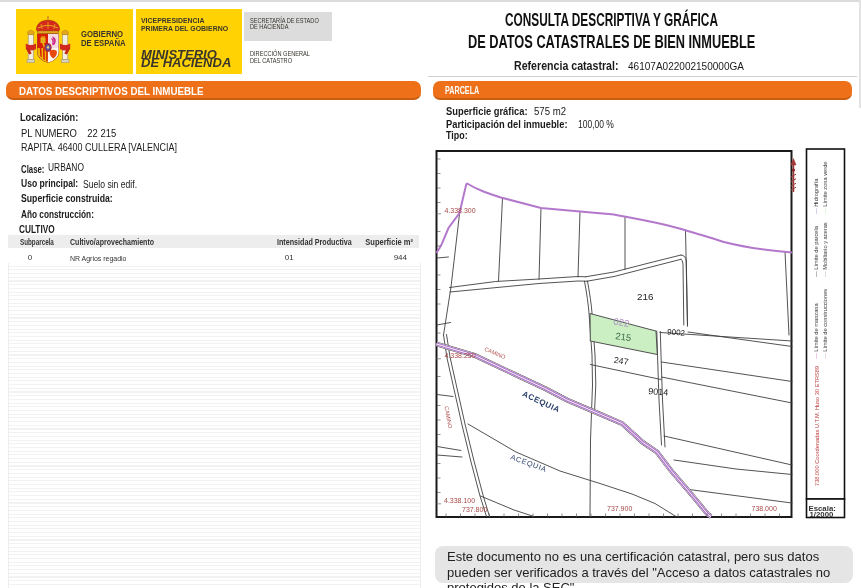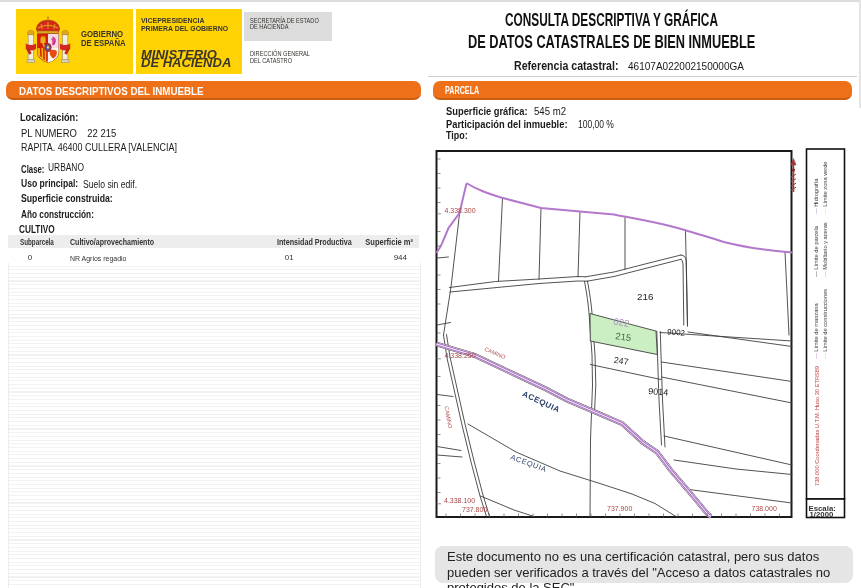--- a/index.html
+++ b/index.html
@@ -112,21 +112,21 @@
 <div class="abs sx" style="left:70.4px;top:253.5px;font-size:8px;color:#333;transform:scaleX(0.87);">NR Agrios regadio</div>
 <div class="abs" style="left:284.7px;top:253px;font-size:8px;color:#333;">01</div>
 <div class="abs" style="left:327px;top:253px;width:80px;text-align:right;font-size:8px;color:#333;">944</div>
 
 <div class="abs" style="left:8px;top:263px;width:411px;height:325px;background:repeating-linear-gradient(to bottom,#ffffff 0px,#ffffff 2.6px,#f2f2f2 2.6px,#f2f2f2 3.7px);border-left:1px solid #ededed;border-right:1px solid #ededed;"></div>
 
 <div class="abs" style="left:433px;top:81px;width:419px;height:16.5px;background:#ee7119;border-radius:7px;border-bottom:2px solid #c95d10;"></div>
 <div class="abs b sx" style="left:445px;top:84.5px;font-size:10px;color:#fff;transform:scaleX(0.72);">PARCELA</div>
 
 <div class="abs b sx" style="left:446px;top:105px;font-size:10.5px;color:#1a1a1a;transform:scaleX(0.89);">Superficie gráfica:</div>
-<div class="abs sx" style="left:533.5px;top:106.3px;font-size:10px;color:#1a1a1a;transform:scaleX(0.96);">545 m2</div>
+<div class="abs sx" style="left:533.5px;top:106.3px;font-size:10px;color:#1a1a1a;transform:scaleX(0.96);">575 m2</div>
 
 <div class="abs b sx" style="left:446px;top:117.5px;font-size:10.5px;color:#1a1a1a;transform:scaleX(0.89);">Participación del inmueble:</div>
 <div class="abs sx" style="left:577.5px;top:118.8px;font-size:10px;color:#1a1a1a;transform:scaleX(0.85);">100,00 %</div>
 
 <div class="abs b sx" style="left:446px;top:129px;font-size:11px;color:#1a1a1a;transform:scaleX(0.81);">Tipo:</div>
 
 <svg class="abs" style="left:430px;top:145px;" width="431" height="380" viewBox="430 145 431 380">
 
   <rect x="436.5" y="151" width="355" height="366" fill="#ffffff" stroke="#1a1a1a" stroke-width="2"></rect>
   <g stroke="#3f3f3f" stroke-width="0.9" fill="none" stroke-linejoin="round" stroke-linecap="round">

